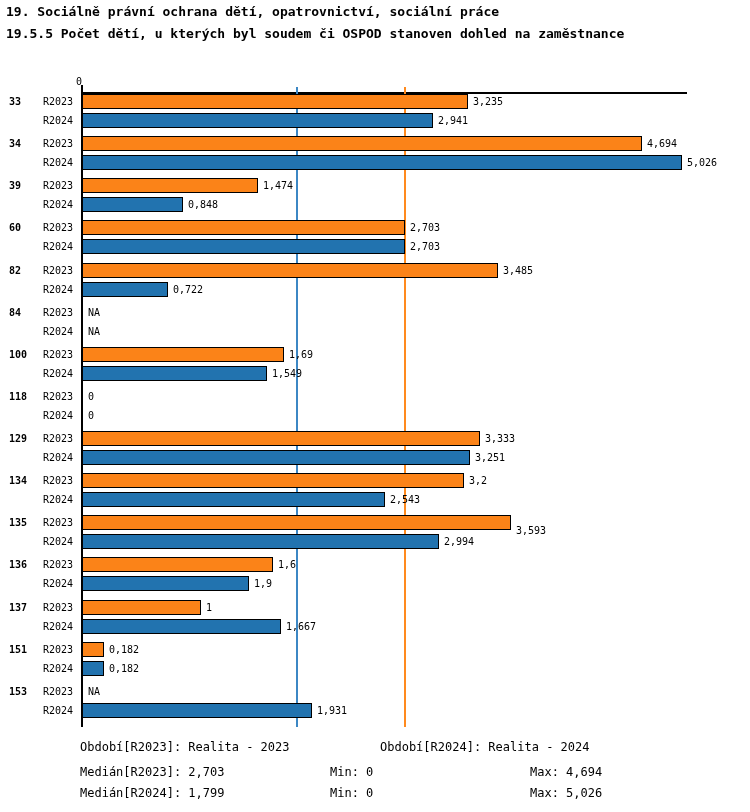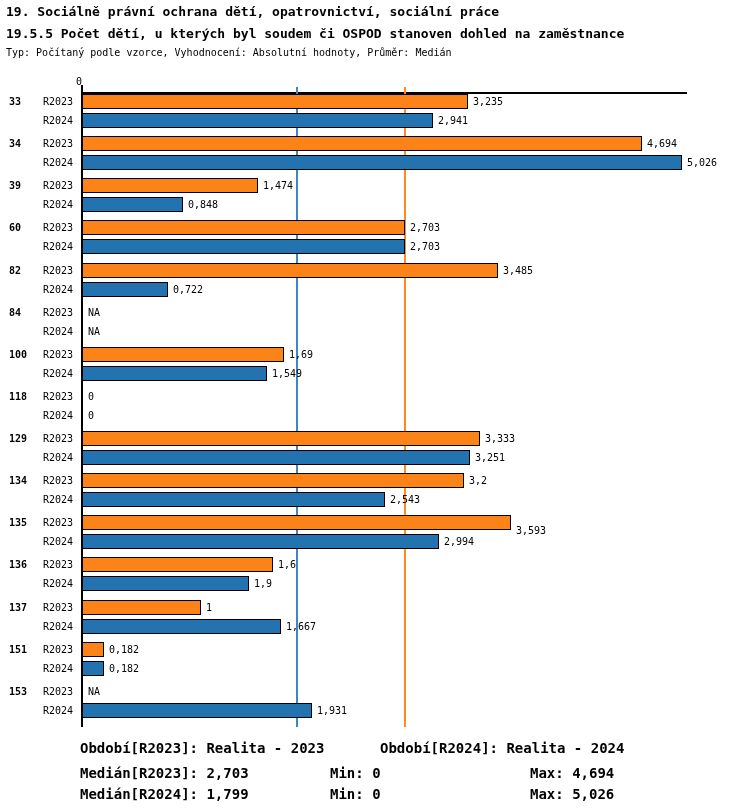--- a/index.html
+++ b/index.html
@@ -12,30 +12,29 @@
   .title{left:6px;font-size:13px;font-weight:bold;}
   .meta{left:6px;top:47px;font-size:10px;}
   .lbl{font-size:10px;height:15px;line-height:15px;}
   .bold{font-weight:bold;}
   .zero{left:76px;top:76px;font-size:10px;}
   .xaxis{left:82px;top:92px;width:605px;height:2px;background:#000;}
   .yaxis{left:81px;top:85px;width:2px;height:642px;background:#000;}
   .refline{top:87px;width:2px;height:640px;}
   .bar{position:absolute;height:15px;border:1.5px solid #000;box-sizing:border-box;}
   .group{position:absolute;left:0;width:750px;height:42px;}
-  .footer-line{font-size:14px;font-weight:bold;}
+  .footer-line{font-size:12px;}
 </style>
 </head>
 <body>
 
 <div class="screen">
 
   <div class="abs title" style="top:4px">19. Sociálně právní ochrana dětí, opatrovnictví, sociální práce</div>
   <div class="abs title" style="top:26px">19.5.5 Počet dětí, u kterých byl soudem či OSPOD stanoven dohled na zaměstnance</div>
-  <div class="abs meta">Typ: Počítaný podle vzorce, Vyhodnocení: Absolutní hodnoty, Průměr: Medián</div>
 
   <div id="chart" class="abs" style="left:0;top:0;width:750px;height:812px">
     <div class="abs zero">0</div>
     <div class="abs xaxis"></div>
     <div class="abs yaxis"></div>
 
   <div class="abs refline" style="left:404px;background:#FF8A1E;"></div>
       <div class="abs refline" style="left:296px;background:#3C87C4;"></div>
       <div class="group" style="top:94px;">
         <div class="abs lbl bold" style="left:9px;top:0;">33</div>

